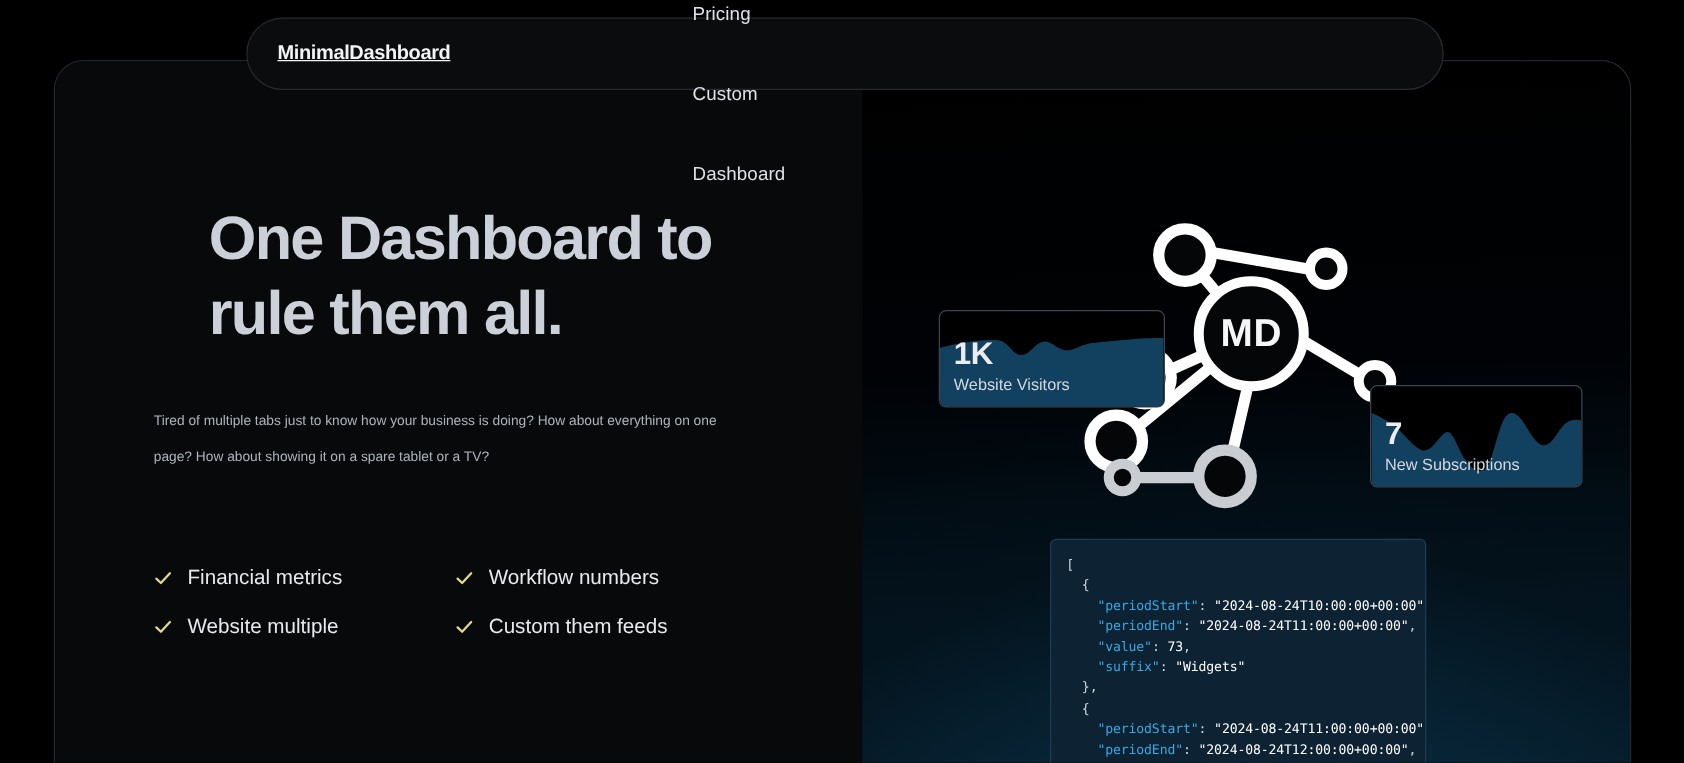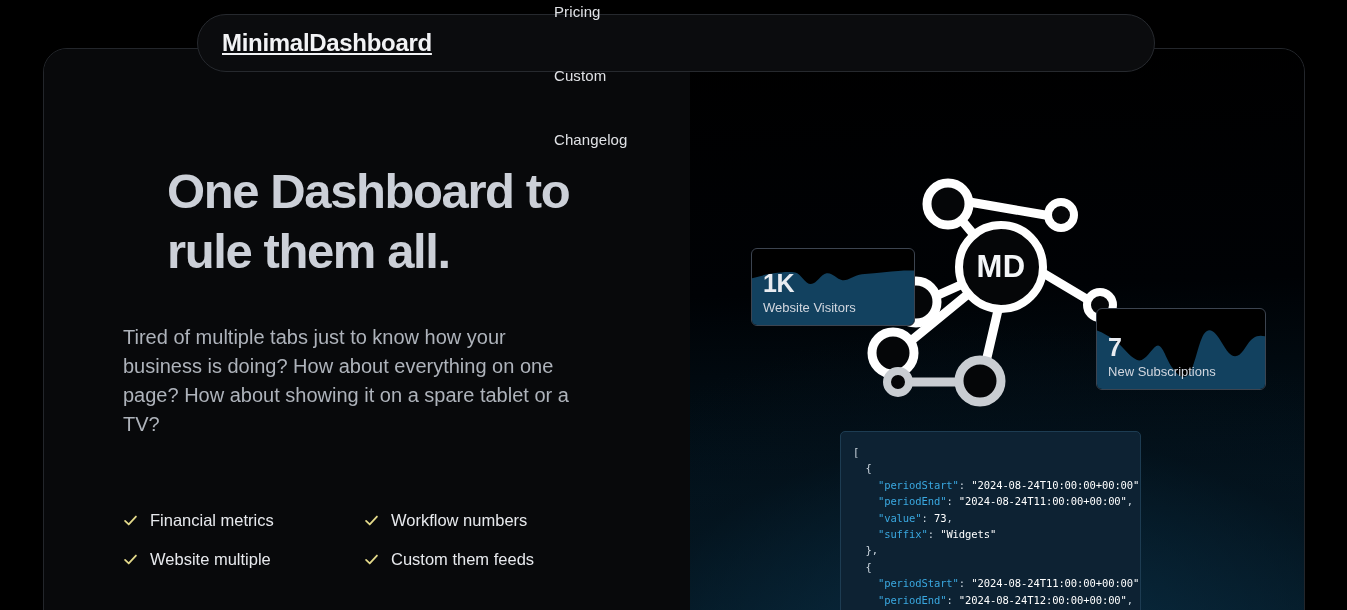--- a/index.html
+++ b/index.html
@@ -62,21 +62,21 @@
     background: #0b0c0e;
     border: 1px solid #26292e;
     border-radius: 29px;
     display: flex;
     align-items: center;
     z-index: 30;
   }
   .brand {
     position: absolute;
     left: 24px;
-    font-size: 24px;
+    font-size: 16px;
     font-weight: 700;
     letter-spacing: -0.3px;
     color: #f2f3f5;
     white-space: nowrap;
   }
   .nav-links {
     position: absolute;
     left: 356px;
     display: flex;
     gap: 47px;
@@ -95,21 +95,21 @@
     font-size: 49px;
     line-height: 60px;
     font-weight: 700;
     letter-spacing: -1.4px;
     color: #ccd0d8;
     max-width: 470px;
     margin-left: 44px;
   }
   .subcopy {
     margin-top: 42px;
-    font-size: 20px;
+    font-size: 11px;
     line-height: 29px;
     color: #aeb3bb;
     max-width: 452px;
   }
 
   .features {
     margin-top: 72px;
     display: grid;
     grid-template-columns: 241px auto;
     row-gap: 20px;
@@ -175,21 +175,21 @@
     letter-spacing: -0.4px;
     line-height: 1.05;
   }
   .stat-label {
     margin-top: 4px;
     font-size: 13px;
     color: #d2d7df;
     white-space: nowrap;
   }
 
-  #card-visitors { left: 61px; top: 199px; width: 164px; height: 78px; }
+  #card-visitors { left: 61px; top: 199px; width: 181px; height: 78px; }
   #card-subs     { left: 406px; top: 259px; width: 170px; height: 82px; }
 
   
   .code-block {
     position: absolute;
     left: 150px;
     top: 382px;
     width: 301px;
     height: 228px;
     background: #0d2233;
@@ -319,17 +319,17 @@
       </div>
     </div>
   </div>
 
   <nav class="navbar">
     <a class="brand" href="#">MinimalDashboard</a>
     <div class="nav-links">
       <a class="nav-link" href="#">Integrations</a>
       <a class="nav-link" href="#">Pricing</a>
       <a class="nav-link" href="#">Custom</a>
-      <a class="nav-link" href="#">Changelog</a>
+      <a class="nav-link" href="#">Dashboard</a>
     </div>
   </nav>
 
 </div>
 
 </body></html>

